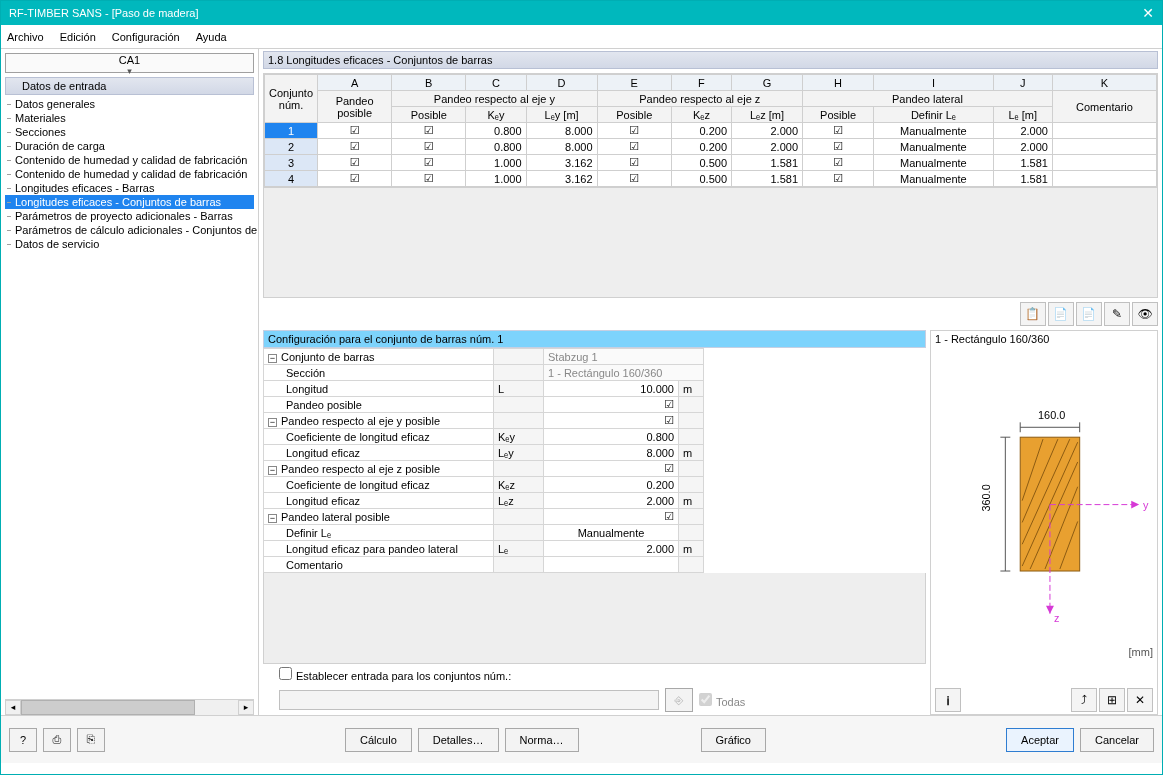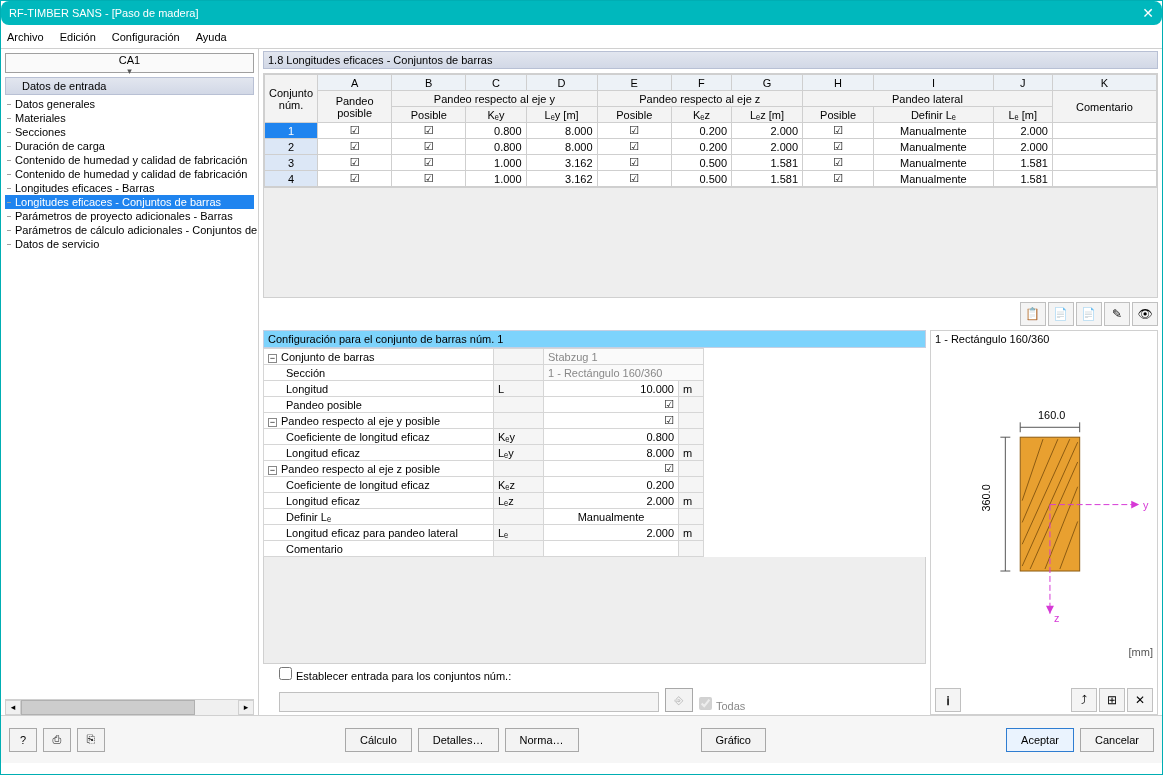--- a/index.html
+++ b/index.html
@@ -1,17 +1,17 @@
 <!DOCTYPE html>
 <html><head>
 <meta charset="utf-8">
 <style>
   * { box-sizing:border-box; margin:0; padding:0; }
   body { font-family:"Segoe UI",Tahoma,sans-serif; font-size:11px; color:#000; background:#fff; width:1163px; height:775px; overflow:hidden; border:1px solid #00aeb3; }
-  .titlebar { background:#00b8bd; color:#fff; height:24px; line-height:24px; padding:0 8px; display:flex; justify-content:space-between;border-radius:8px; }
+  .titlebar { background:#00b8bd; color:#fff; height:24px; line-height:24px; padding:0 8px; display:flex; justify-content:space-between; }
   .titlebar .close { font-size:14px; cursor:pointer; }
   .menubar { background:#fff; border-bottom:1px solid #d0d0d0; height:24px; display:flex; align-items:center; padding:0 6px; gap:16px; }
   .menubar span { cursor:pointer; color:#000; }
   .content { display:flex; height:666px; }
   .left { width:258px; border-right:1px solid #d0d0d0; display:flex; flex-direction:column; }
   .combo { margin:4px; border:1px solid #a0a0a0; background:#fafafa; height:20px; display:flex; align-items:center; padding:0 4px; justify-content:space-between;flex-direction:column; }
   .combo .arrow { font-size:9px; color:#555; }
   .left-hdr { background:linear-gradient(#e2e6ef,#d2d8e6); border:1px solid #b8c0d4; padding:2px 16px; margin:0 4px 2px; }
   .tree { flex:1; overflow:auto; padding:0 4px; }
   .tree-item { padding:1px 2px 1px 10px; white-space:nowrap; cursor:pointer; position:relative; }
@@ -46,21 +46,21 @@
   table.props td { border:1px solid #d6d6d6; padding:1px 4px; height:16px; background:#fff; }
   table.props td.lbl { width:230px; }
   table.props td.ind { padding-left:22px; }
   table.props td.key { background:#f5f5f5; width:50px; }
   table.props td.val { text-align:right; width:135px; }
   table.props td.unit { width:25px; background:#f5f5f5;}
   table.props td.gray { color:#888; background:#fafafa; }
   .tree-toggle { display:inline-block; width:9px; height:9px; border:1px solid #888; text-align:center; line-height:7px; font-size:9px; margin-right:4px; background:#fff; color:#000; }
   .props-blank { flex:1; background:#eeeeee; border:1px solid #d0d0d0; border-top:none; height:80px; }
 
-  .cfgrow { display:flex; align-items:flex-end; gap:6px; padding:3px 16px; }
+  .cfgrow { display:flex; align-items:center; gap:6px; padding:3px 16px; }
   .cfgrow input[type=text]{ width:380px; height:20px; border:1px solid #c0c0c0; background:#f4f4f4; }
   .smallchk { width:13px; height:13px; }
 
   .preview { width:228px; border:1px solid #d0d0d0; display:flex; flex-direction:column; }
   .preview-hdr { padding:2px 4px; }
   .preview-canvas { flex:1; position:relative; background:#fff; }
   .preview-foot { display:flex; justify-content:space-between; padding:2px 4px; align-items:center; gap:2px; }
   .foot-right { display:flex; gap:2px; }
   .mm { position:absolute; right:4px; bottom:28px; color:#555; }
 
@@ -278,20 +278,26 @@
                 <td class="lbl ind">Coeficiente de longitud eficaz</td>
                 <td class="key">Kₑz</td>
                 <td class="val">0.200</td>
                 <td class="unit"></td>
               </tr>
               <tr>
                 <td class="lbl ind">Longitud eficaz</td>
                 <td class="key">Lₑz</td>
                 <td class="val">2.000</td>
                 <td class="unit">m</td>
+              </tr>
+              <tr>
+                <td class="lbl"><span class="tree-toggle">−</span>Pandeo lateral posible</td>
+                <td class="key"></td>
+                <td class="val"><span class="check">☑</span></td>
+                <td class="unit"></td>
               </tr>
               <tr>
                 <td class="lbl ind">Definir Lₑ</td>
                 <td class="key"></td>
                 <td class="val" style="text-align:center">Manualmente</td>
                 <td class="unit"></td>
               </tr>
               <tr>
                 <td class="lbl ind">Longitud eficaz para pandeo lateral</td>
                 <td class="key">Lₑ</td>

